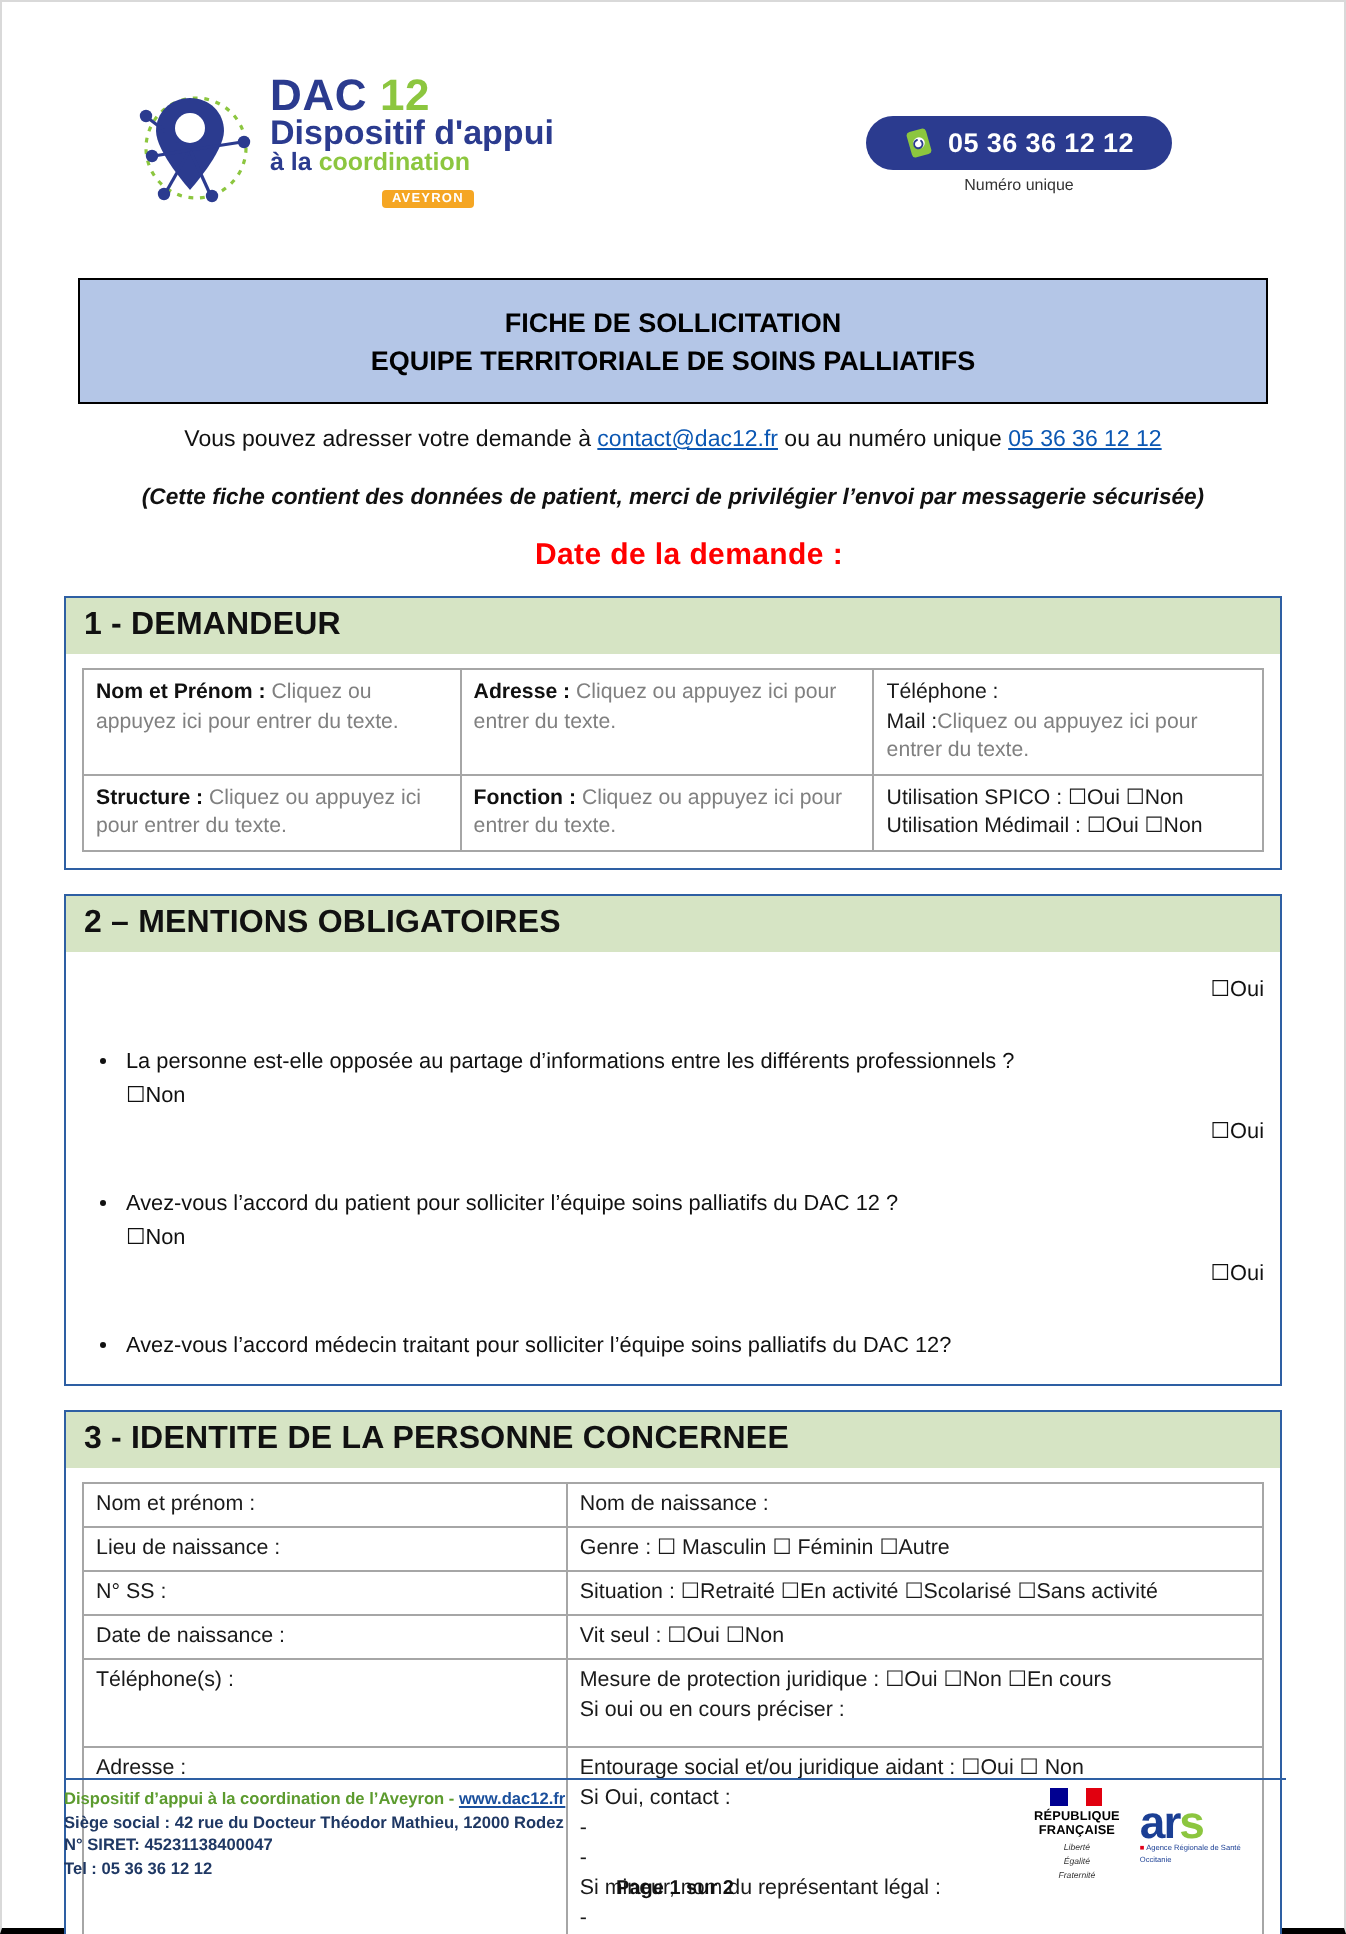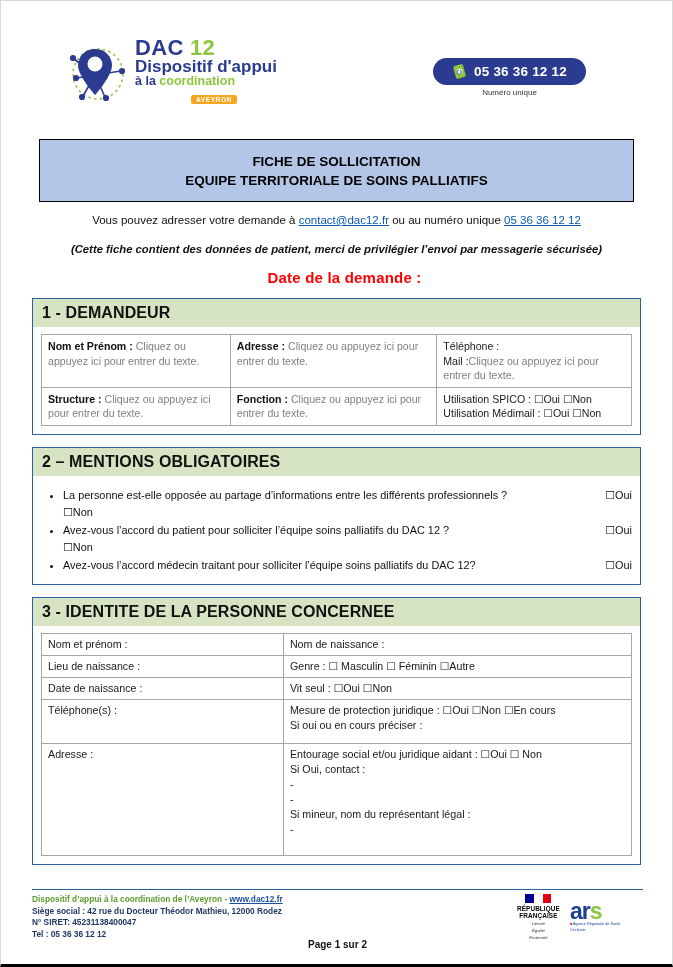--- a/index.html
+++ b/index.html
@@ -85,21 +85,21 @@
   .lbl { font-weight:bold; color:#111; }
   .ph { color:#808080; }
 
   
   .c1 { width:32%; } .c2 { width:35%; } .c3 { width:33%; }
 
   
   ul.mentions { margin:4px 0 2px 0; padding-left:22px; }
   ul.mentions li { font-size:10.9px; line-height:17px; margin-bottom:1px; color:#111; }
   ul.mentions li .row { display:flex; align-items:flex-start; }
-  ul.mentions li .q { flex:1 1 auto; padding-right:8px; }
+  ul.mentions li .q { flex:1 1 auto; padding-right:8px;margin-top:36px; }
   ul.mentions li .opt { flex:0 0 auto; white-space:nowrap; }
   .cont { display:block; }
 
   
   table.ident td { padding:3px 6px; font-size:10.7px; line-height:15px; }
   .ic1 { width:41%; } .ic2 { width:59%; }
 
   
   .footer { position:absolute; left:31px; top:888px; width:611px; }
   .foot-line { border-top:1px solid #2e5fa3; width:611px; }
@@ -258,20 +258,24 @@
         <tbody>
             <tr>
           <td class="ic1">Nom et prénom :</td>
           <td class="ic2">Nom de naissance :</td>
         </tr>
         <tr>
           <td class="ic1">Lieu de naissance :</td>
           <td class="ic2">Genre : ☐ Masculin ☐ Féminin  ☐Autre</td>
         </tr>
         <tr>
+          <td class="ic1">N° SS :</td>
+          <td class="ic2">Situation : ☐Retraité ☐En activité ☐Scolarisé ☐Sans activité</td>
+        </tr>
+        <tr>
           <td class="ic1">Date de naissance :</td>
           <td class="ic2">Vit seul : ☐Oui ☐Non</td>
         </tr>
         <tr>
           <td class="ic1" style="height:44px;">Téléphone(s) :</td>
           <td class="ic2">
             <div>Mesure de protection juridique :  ☐Oui ☐Non ☐En cours</div>
             <div>Si oui ou en cours préciser :</div>
           </td>
         </tr>

